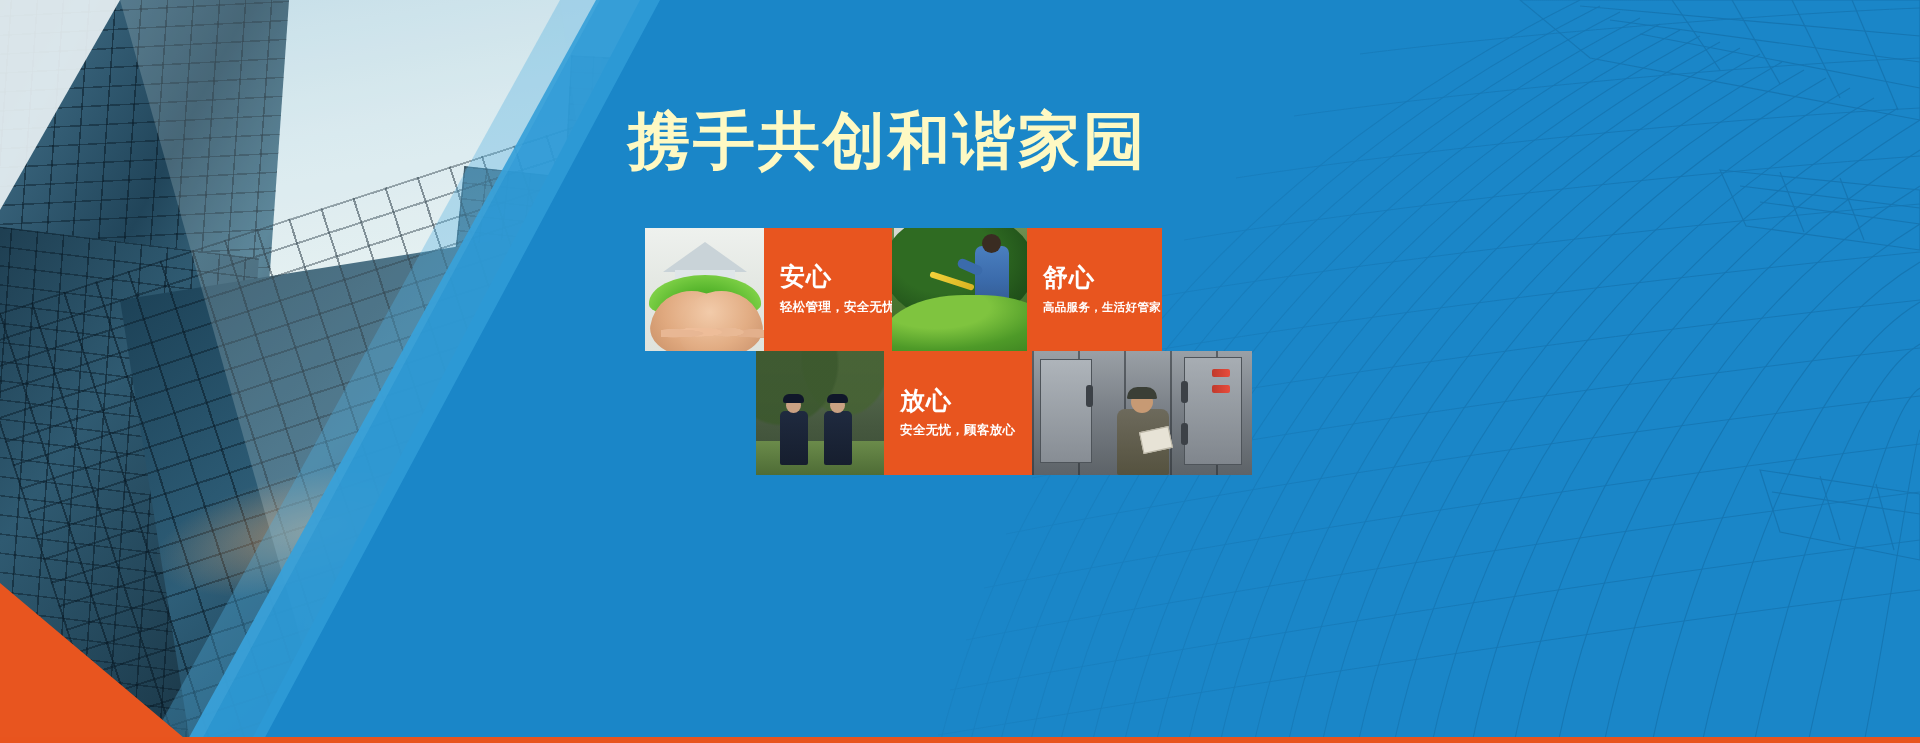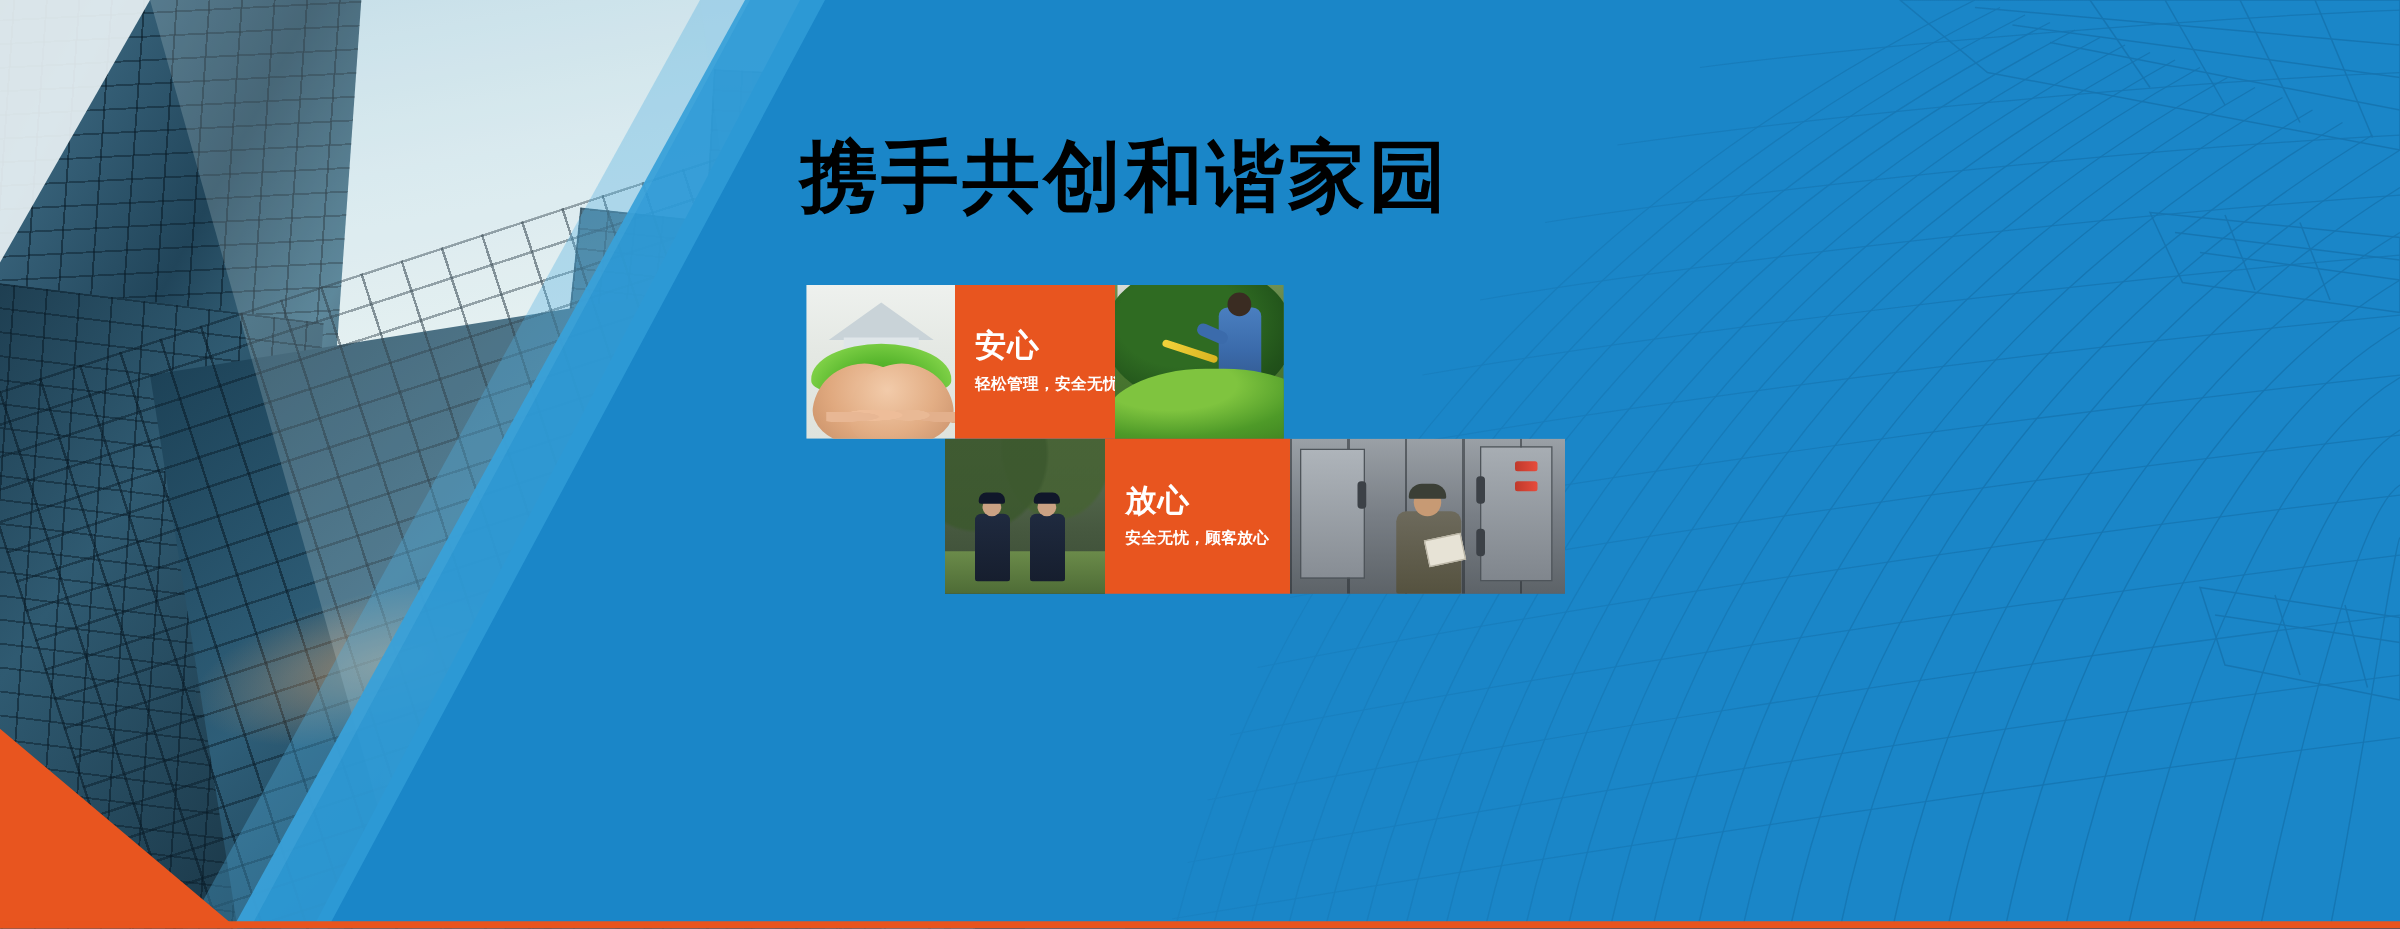--- a/index.html
+++ b/index.html
@@ -108,30 +108,30 @@
   
   .headline-wrap{
     position:absolute; left:628px; top:100px; width:560px;
   }
   .kicker{
     font-size:42px; line-height:1.05; color:#ffffff;
     letter-spacing:3px; font-weight:400; white-space:nowrap;
   }
   .headline{
     margin-top:8px;
-    font-size:62px; line-height:1.05; color:#000000;
-    letter-spacing:3px; font-weight:700; white-space:nowrap;margin-left:12px;
+    font-size:62px; line-height:1.05; color:#fef9c3;
+    letter-spacing:3px; font-weight:700; white-space:nowrap;
   }
 
   
   .grid-wrap{
     position:absolute; left:645px; top:228px;
     width:607px; height:247px;
   }
-  .row{ display:flex; }
+  .row{ display:flex;justify-content:flex-end; }
   .row1{ height:123px; }
   .row2{ height:124px; margin-top:0px; }
   .cell{ position:relative; overflow:hidden; }
   .spacer{ background:transparent; }
 
   .card-orange{
     background:#e8551f;
     display:flex; flex-direction:column; justify-content:center;
     padding:0 0 0 16px;
   }
@@ -461,20 +461,24 @@
           <div class="wall"></div>
           <div class="tree"></div>
           <div class="man-body"></div>
           <div class="man-head"></div>
           <div class="man-arm"></div>
           <div class="hedge"></div>
           <div class="shear"></div>
         </div>
       </div>
 
+      <div class="cell card-orange" style="width:135px">
+        <div class="card-title">舒心</div>
+        <div class="card-sub" style="font-size:11.5px">高品服务，生活好管家</div>
+      </div>
 
       <div class="cell spacer" style="width:90px"></div>
     </div>
 
     <div class="row row2">
 
       <div class="cell spacer" style="width:114px"></div>
 
       <div class="cell" style="width:132px">
         <div class="ph sc-guard">

